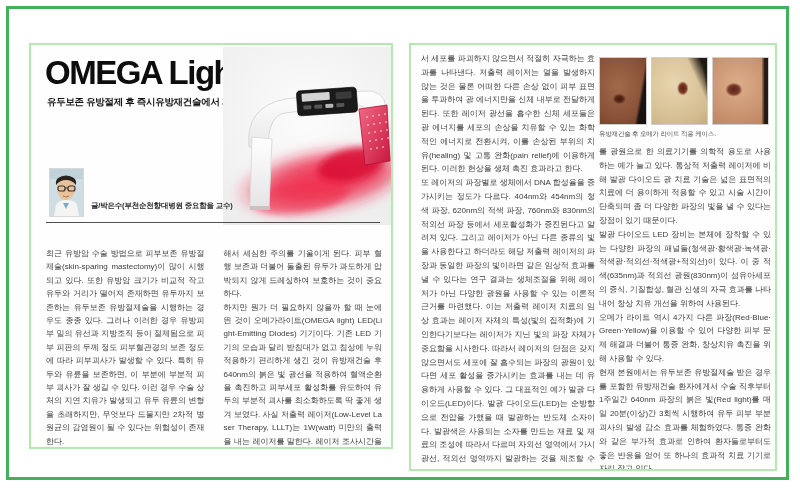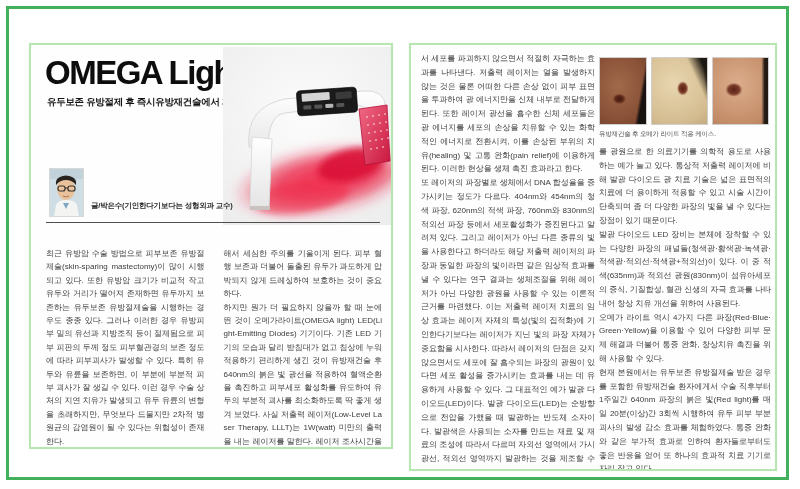--- a/index.html
+++ b/index.html
@@ -175,21 +175,21 @@
       <ellipse cx="16" cy="20" rx="9" ry="11" fill="#e9c29b"></ellipse>
       <path d="M6,17 Q6,7 16,7 Q26,7 26,17 L26,14 Q22,10 16,10 Q10,10 6,14 Z" fill="#2a2420"></path>
       <path d="M6,16 Q5,10 10,8 Q16,5 22,8 Q27,10 26,16 Q22,11 16,11 Q10,11 6,16 Z" fill="#2a2420"></path>
       <rect x="8" y="17" width="7" height="5" rx="2" fill="none" stroke="#33302c" stroke-width="1.2"></rect>
       <rect x="18" y="17" width="7" height="5" rx="2" fill="none" stroke="#33302c" stroke-width="1.2"></rect>
       <line x1="15" y1="19" x2="18" y2="19" stroke="#33302c" stroke-width="1"></line>
       <path d="M13,27 Q16,29 19,27" stroke="#a8765a" stroke-width="1" fill="none"></path>
     </svg>
   </div>
 
-  <div class="lp-byline">글/박은수(기인한다기보다는 성형외과 교수)</div>
+  <div class="lp-byline">글/박은수(부천순천향대병원 중요함을 교수)</div>
 
   <div class="lp-rule"></div>
 
   <div class="lp-cols">
     <div class="bodycol lp-col">최근 유방암 수술 방법으로 피부보존 유방절제술(skin-sparing mastectomy)이 많이 시행되고 있다. 또한 유방암 크기가 비교적 작고 유두와 거리가 떨어져 존재하면 유두까지 보존하는 유두보존 유방절제술을 시행하는 경우도 종종 있다. 그러나 이러한 경우 유방피부 밑의 유선과 지방조직 등이 절제됨으로 피부 피판의 두께 정도 피부혈관경의 보존 정도에 따라 피부괴사가 발생할 수 있다. 특히 유두와 유륜을 보존하면, 이 부분에 부분적 피부 괴사가 잘 생길 수 있다. 이런 경우 수술 상처의 지연 치유가 발생되고 유두 유륜의 변형을 초래하지만, 무엇보다 드물지만 2차적 병원균의 감염원이 될 수 있다는 위험성이 존재한다.
 즉시 유방재건술을 시행하는 입장에서는 결국 유두유륜의 부분적 괴사가 고민거리이다. 이를 예방하기 위</div>
     <div class="bodycol lp-col">해서 세심한 주의를 기울이게 된다. 피부 혈행 보존과 더불어 돌출된 유두가 과도하게 압박되지 않게 드레싱하여 보호하는 것이 중요하다.
 하지만 뭔가 더 필요하지 않을까 할 때 눈에 띈 것이 오메가라이트(OMEGA light) LED(Light-Emitting Diodes) 기기이다. 기존 LED 기기의 모습과 달리 받침대가 없고 침상에 누워 적용하기 편리하게 생긴 것이 유방재건술 후 640nm의 붉은 빛 광선을 적용하여 혈액순환을 촉진하고 피부세포 활성화를 유도하여 유두의 부분적 괴사를 최소화하도록 딱 좋게 생겨 보였다. 사실 저출력 레이저(Low-Level Laser Therapy, LLLT)는 1W(watt) 미만의 출력을 내는 레이저를 말한다. 레이저 조사시간을 포함한 에너지의 개념으로 계산하면 대략 0.05~10J 범위 내에</div>
   </div>
 </div>

